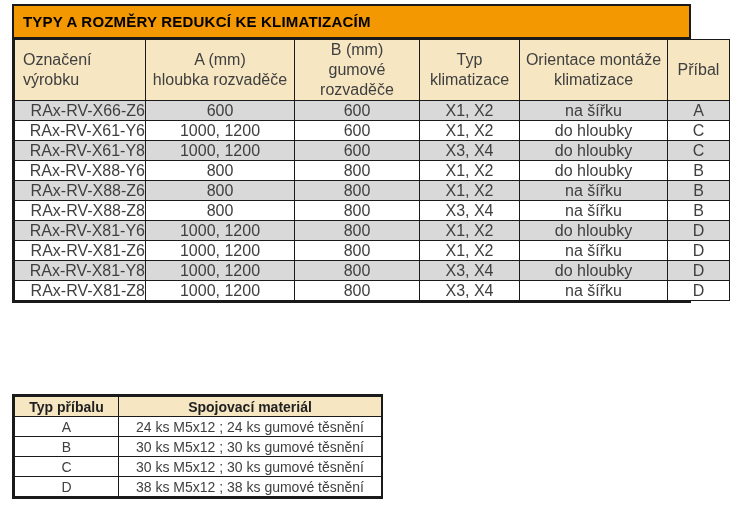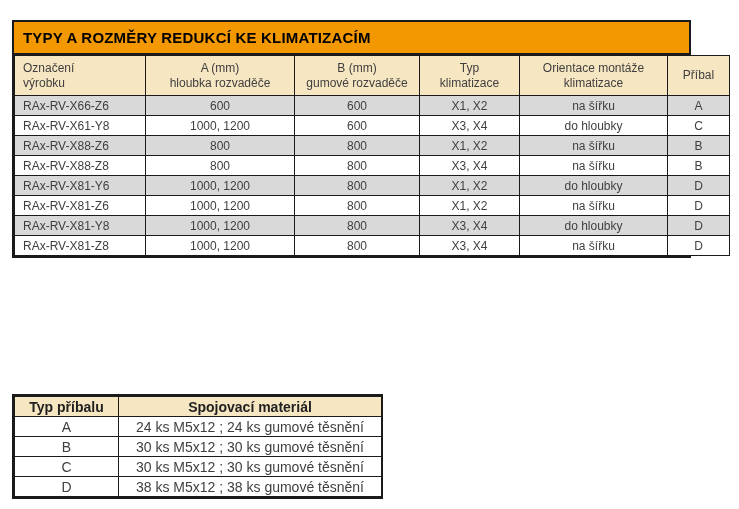--- a/index.html
+++ b/index.html
@@ -16,21 +16,21 @@
     width: 739px; height: 509px;
     background: #ffffff;
     font-family: "Liberation Sans", "DejaVu Sans", sans-serif;
     color: var(--text);
     overflow: hidden;
   }
   .sheet { position: relative; width: 739px; height: 509px; }
 
   .main-table-wrap {
     position: absolute;
-    left: 12px; top: 20px;
+    left: 12px; top: 4px;
     width: 679px;
     border: 2px solid var(--border);
     background: #fdba74;
   }
   .title-bar {
     height: 33px;
     background: var(--title-bg);
     border-bottom: 2px solid var(--border);
     display: flex;
     align-items: center;
@@ -39,40 +39,40 @@
   .title-bar span {
     font-weight: bold;
     font-size: 15px;
     color: var(--title-text);
     letter-spacing: 0.2px;
   }
   table.grid {
     width: 100%;
     border-collapse: collapse;
     table-layout: fixed;
-    font-size: 12px;
+    font-size: 16px;
   }
   table.grid th, table.grid td {
     border: 1px solid var(--border);
     text-align: center;
     vertical-align: middle;
     overflow: hidden;
     color: var(--text);
   }
   table.main thead th {
     background: var(--header-bg);
     font-weight: normal;
     height: 40px;
     white-space: pre-line;
     line-height: 1.25;
   }
   table.main thead th.left { text-align: left; padding-left: 8px; }
   table.main tbody td { height: 20px; background: var(--row-bg); }
   table.main tbody tr:nth-child(odd) td { background: var(--row-alt-bg); }
-  table.main tbody td.left { text-align: left; padding-left: 8px; }
+  table.main tbody td.left { text-align: right; padding-left: 8px; }
 
   .acc-table-wrap {
     position: absolute;
     left: 12px; top: 394px;
     width: 371px;
     border: 2px solid var(--border);
     background: #fff;
   }
   table.acc { font-size: 14px; }
   table.acc thead th {
@@ -120,26 +120,42 @@
       <tbody>
           <tr>
             <td class="left">RAx-RV-X66-Z6</td>
             <td>600</td>
             <td>600</td>
             <td>X1, X2</td>
             <td>na šířku</td>
             <td>A</td>
           </tr>
           <tr>
+            <td class="left">RAx-RV-X61-Y6</td>
+            <td>1000, 1200</td>
+            <td>600</td>
+            <td>X1, X2</td>
+            <td>do hloubky</td>
+            <td>C</td>
+          </tr>
+          <tr>
             <td class="left">RAx-RV-X61-Y8</td>
             <td>1000, 1200</td>
             <td>600</td>
             <td>X3, X4</td>
             <td>do hloubky</td>
             <td>C</td>
+          </tr>
+          <tr>
+            <td class="left">RAx-RV-X88-Y6</td>
+            <td>800</td>
+            <td>800</td>
+            <td>X1, X2</td>
+            <td>do hloubky</td>
+            <td>B</td>
           </tr>
           <tr>
             <td class="left">RAx-RV-X88-Z6</td>
             <td>800</td>
             <td>800</td>
             <td>X1, X2</td>
             <td>na šířku</td>
             <td>B</td>
           </tr>
           <tr>

